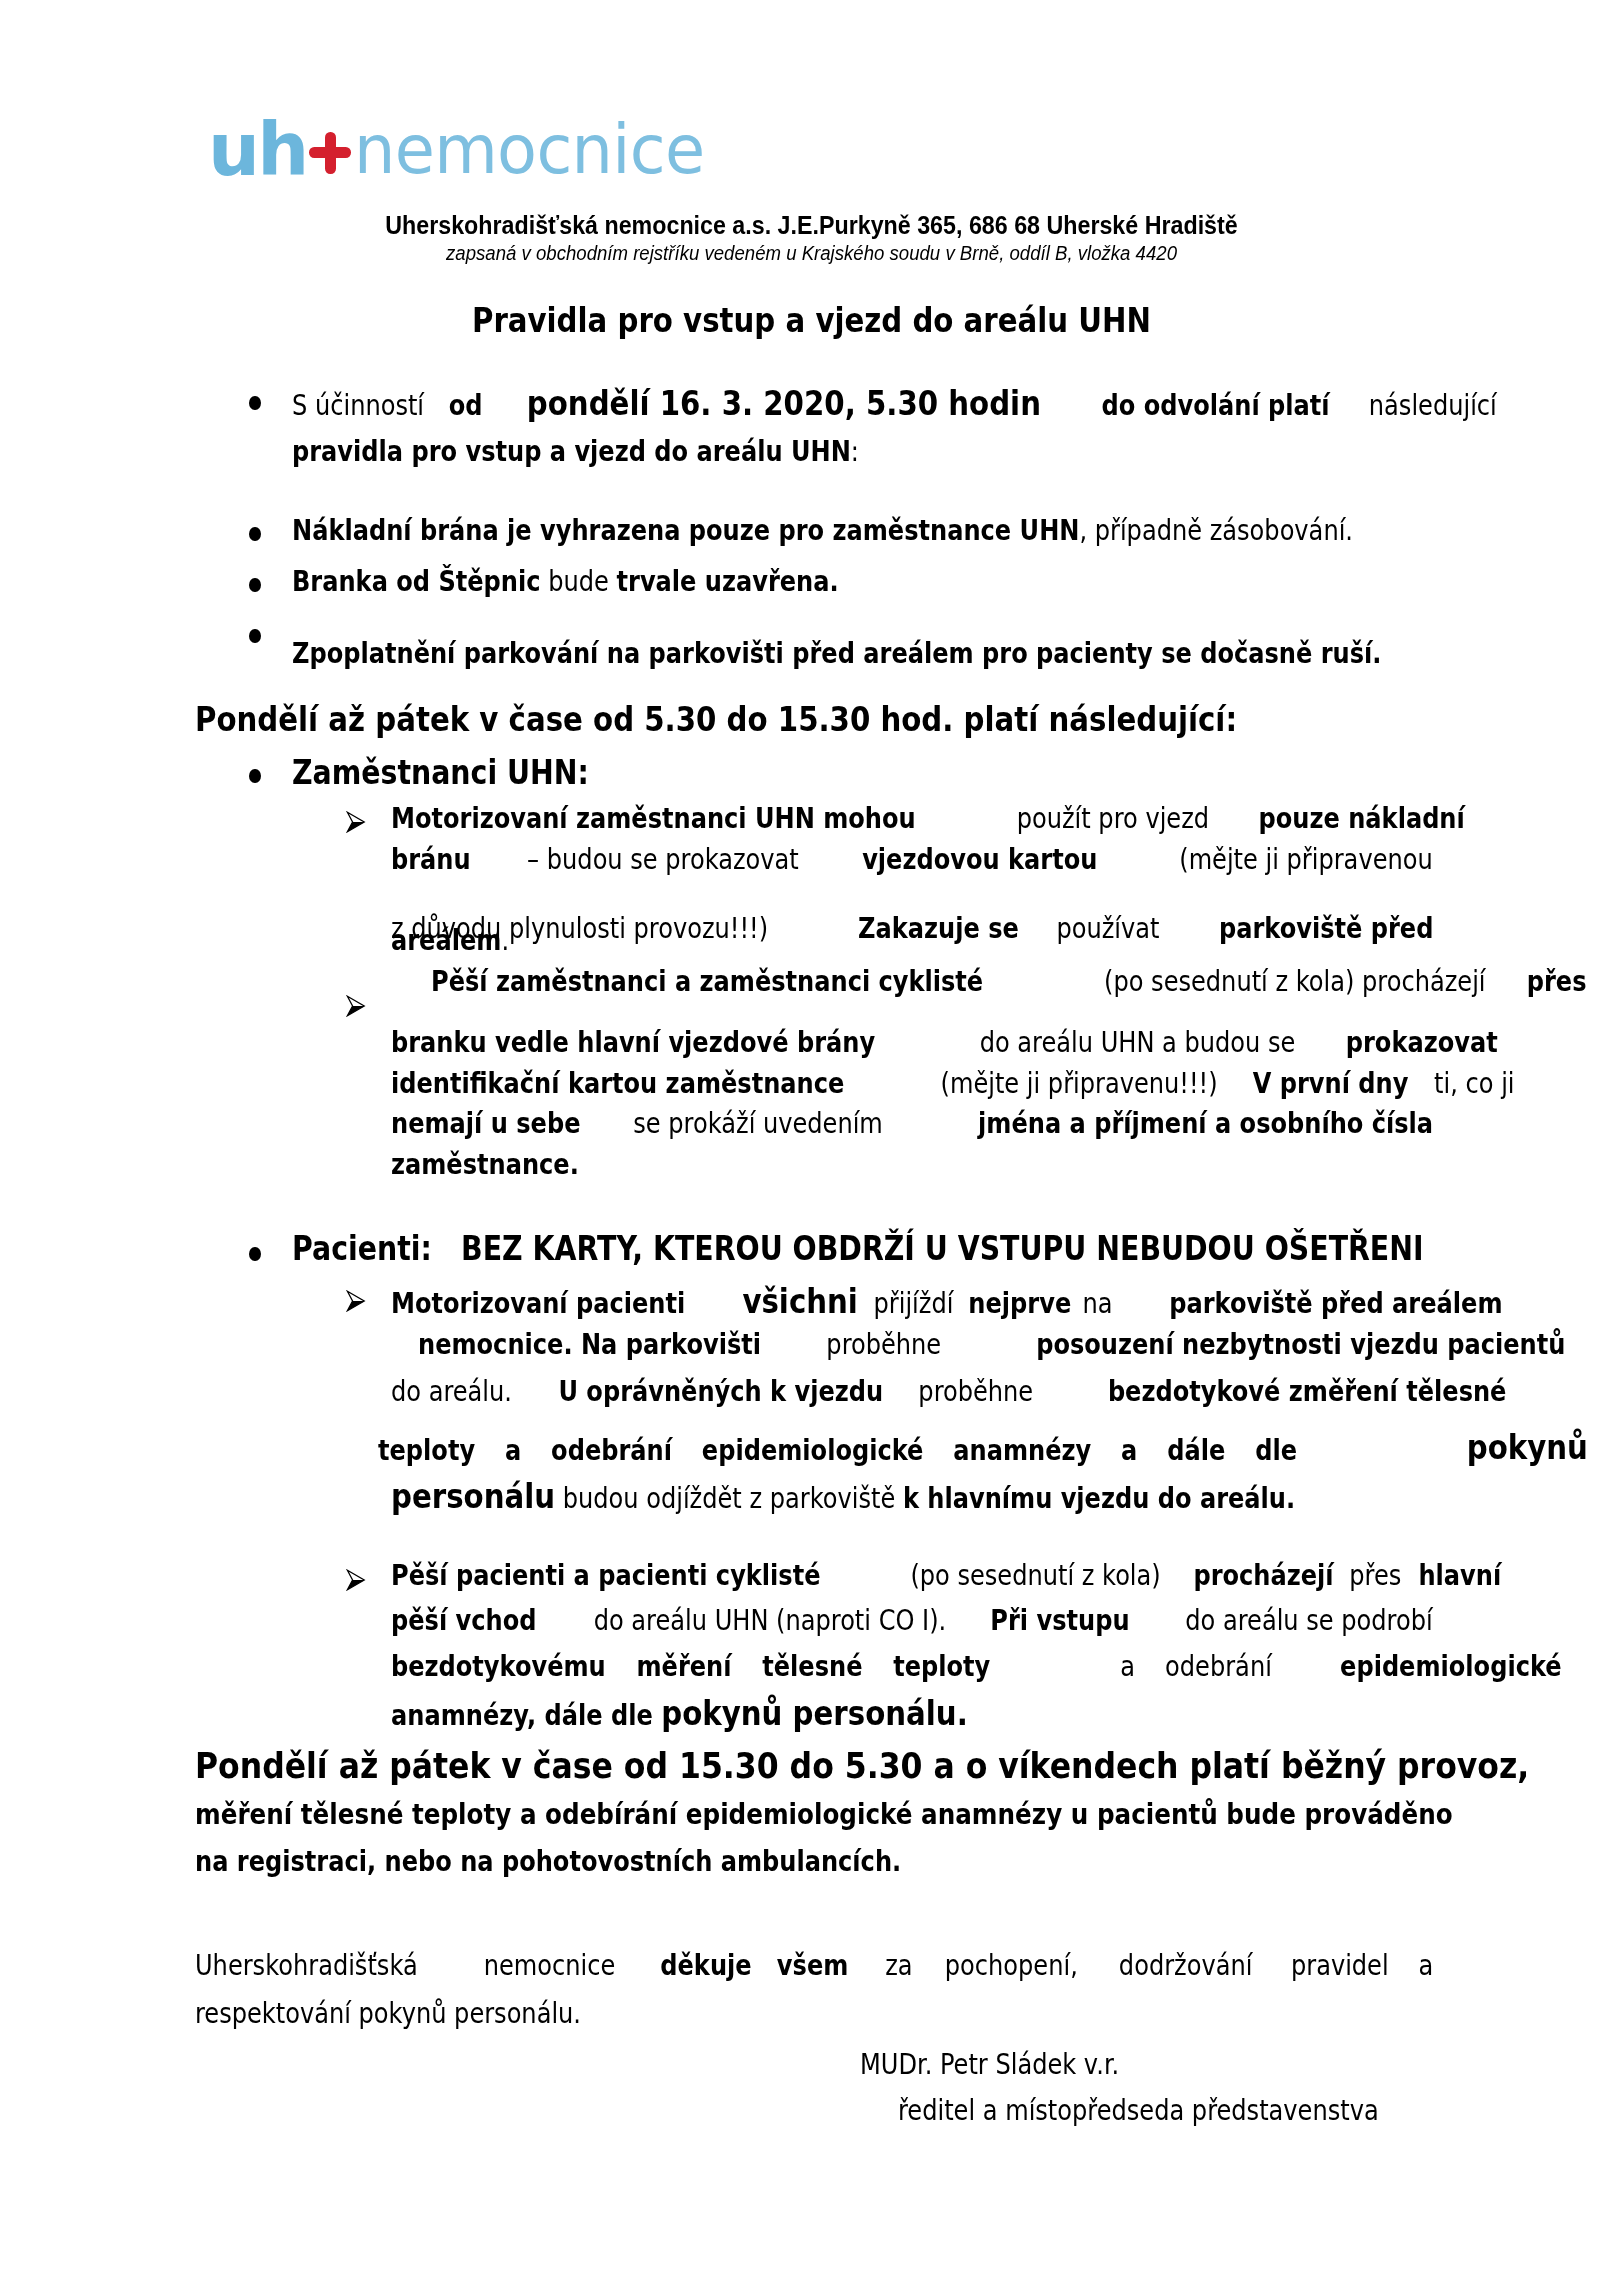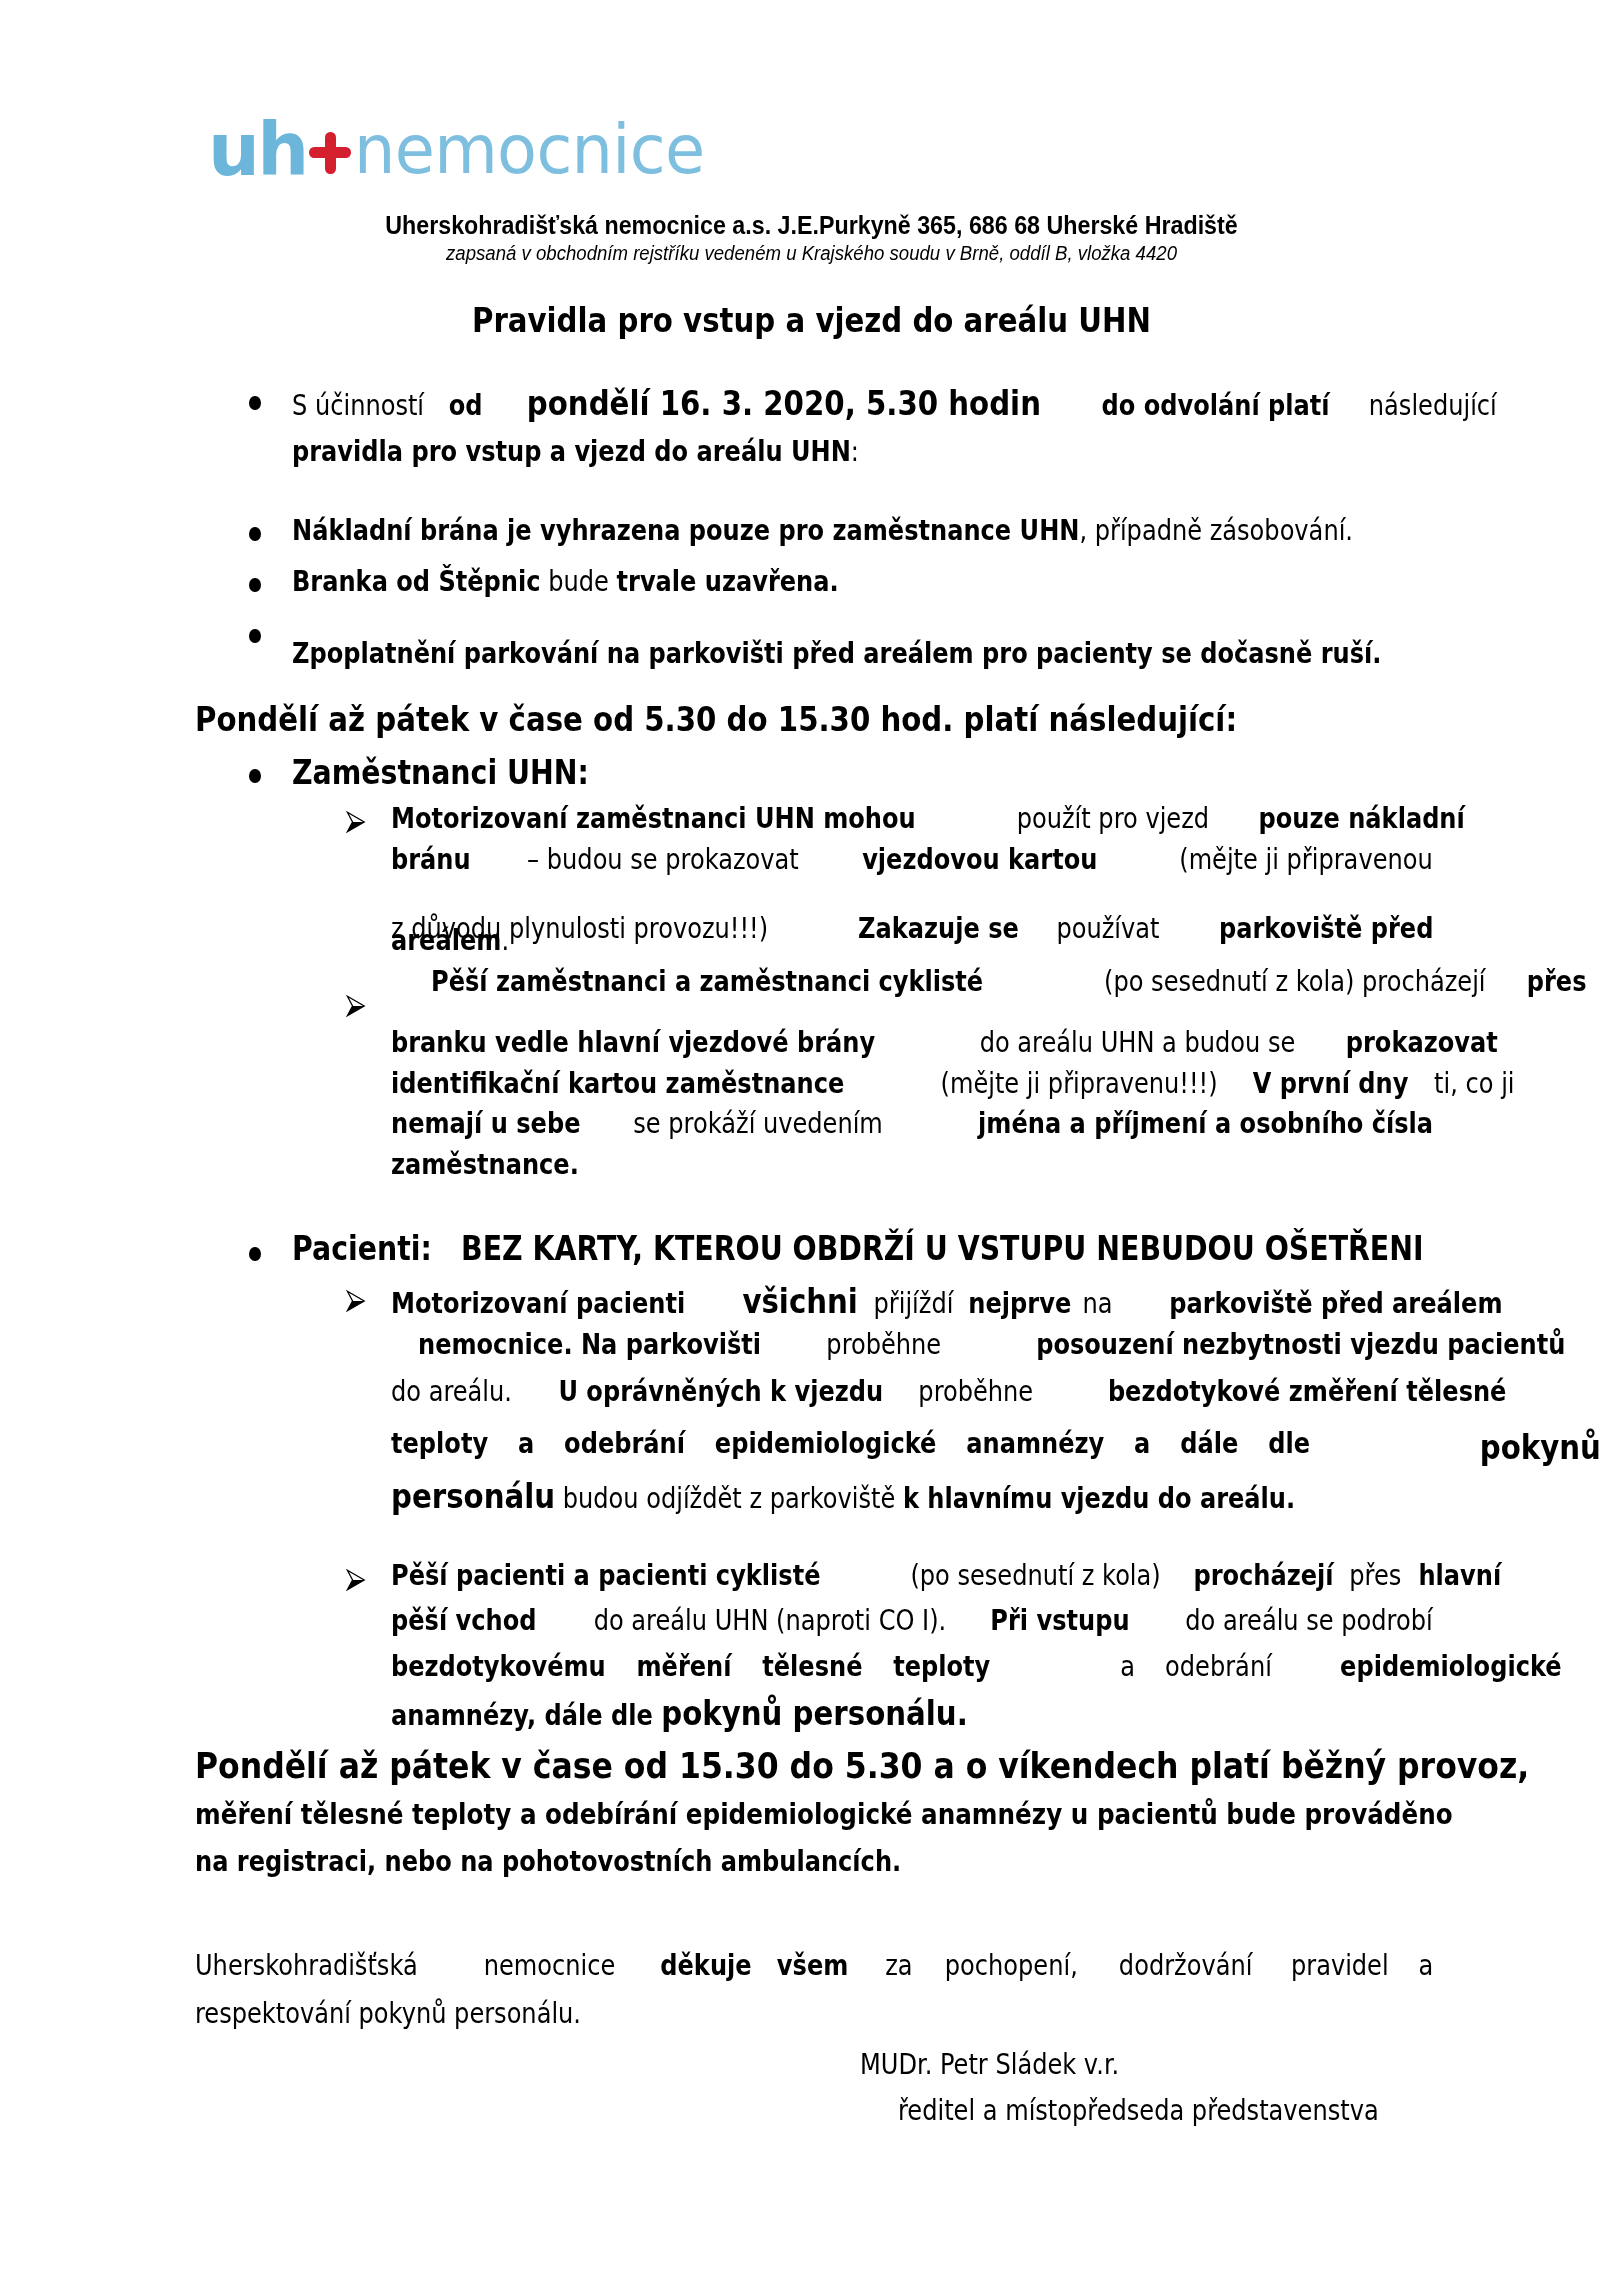--- a/index.html
+++ b/index.html
@@ -163,21 +163,21 @@
       <span class="b" style="transform:scaleX(0.86);transform-origin:left;">nemocnice. Na parkovišti</span>
       <span style="transform:scaleX(0.86);">proběhne</span>
       <span class="b" style="transform:scaleX(0.86);transform-origin:right;">posouzení nezbytnosti vjezdu pacientů</span>
     </div>
     <div class="just" style="left:391px; top:1375px; width:1042px;">
       <span style="transform:scaleX(0.86);transform-origin:left;">do areálu.</span>
       <span class="b" style="transform:scaleX(0.86);">U oprávněných k vjezdu</span>
       <span style="transform:scaleX(0.86);">proběhne</span>
       <span class="b" style="transform:scaleX(0.86);transform-origin:right;">bezdotykové změření tělesné</span>
     </div>
-    <div class="just" style="left:391px; top:1427px; width:1042px; align-items:flex-start;">
+    <div class="just" style="left:378px; top:1427px; width:1042px; align-items:flex-end;">
       <span class="b" style="transform:scaleX(0.86);transform-origin:left; word-spacing:25px;">teploty a odebrání epidemiologické anamnézy a dále dle</span>
       <span class="b big" style="transform:scaleX(0.86);transform-origin:right;">pokynů</span>
     </div>
     <div class="line" style="left:391px; top:1476px;">
       <span class="cond"><span class="b big">personálu</span> <span>budou odjíždět z parkoviště</span> <span class="b">k hlavnímu vjezdu do areálu.</span></span>
     </div>
 
     <svg class="arrow" style="left:346px; top:1569px;" viewBox="0 0 30 34">
         <path d="M2 2 L28 17 L2 32 L10 17 Z" fill="#fff" stroke="#000" stroke-width="2"></path>
         <path d="M2 32 L28 17 L10 17 Z" fill="#000"></path>

